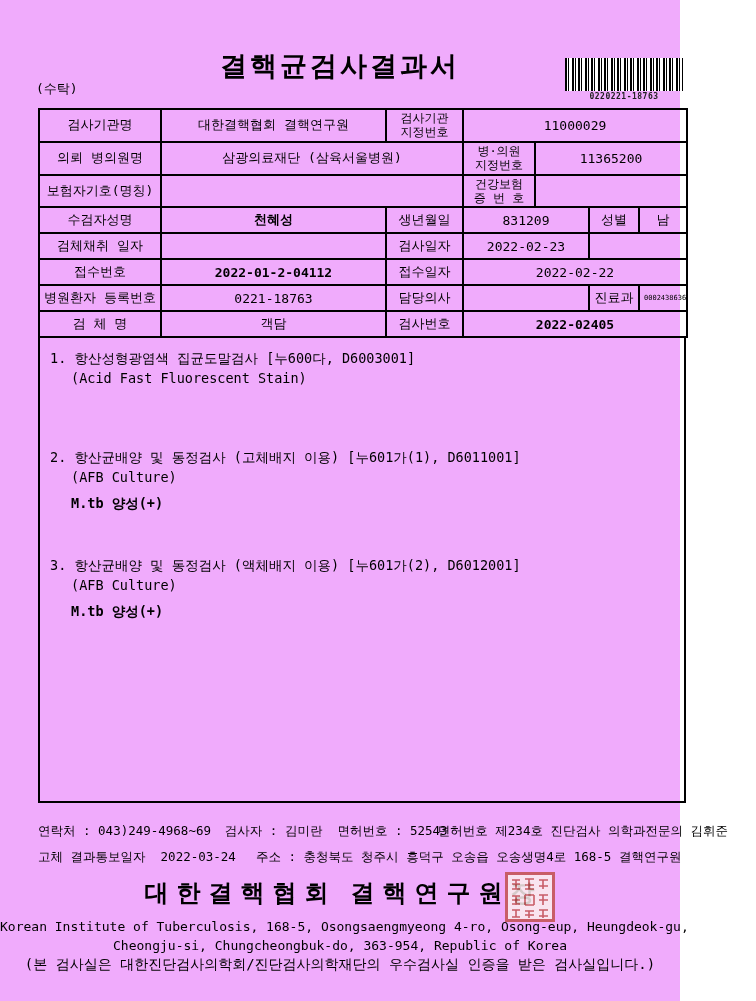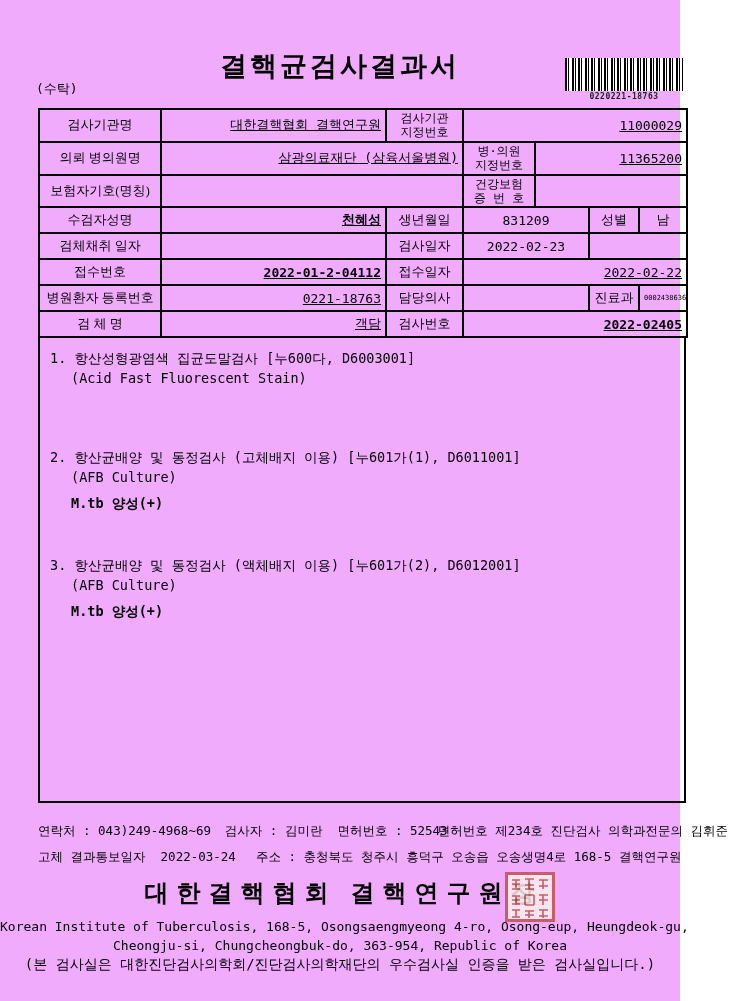--- a/index.html
+++ b/index.html
@@ -31,23 +31,23 @@
   .barcode-text { font-size:8px; letter-spacing:0.5px; color:#222; margin-top:1px; white-space:pre;font-weight:bold; }
 
   
   table.info {
     border-collapse:collapse; margin-left:38px; width:648px;
     table-layout:fixed; font-size:13px;
   }
   table.info td { border:2px solid #000; padding:1px 4px; overflow:hidden; }
   tr.tall td { height:32px; }
   tr.short td { height:26px; }
-  td.lbl { text-align:center; white-space:pre;font-family:Liberation Serif, serif; }
+  td.lbl { text-align:center; white-space:pre; }
   td.lbl2 { text-align:center; white-space:pre-line; font-size:12px; line-height:1.2; padding:1px 1px; }
-  td.val { text-align:right; padding-left:8px; white-space:pre;text-decoration:underline; }
+  td.val { text-align:center; padding-left:8px; white-space:pre; }
   td.val-c { text-align:center; white-space:pre; }
   td.bold { font-weight:bold; }
   td.tiny { font-size:7px; text-align:center; padding:0; letter-spacing:0; }
 
   
   .body-box {
     margin-left:38px; width:648px; height:465px;
     border:2px solid #000; border-top:0;
     font-size:13.5px; padding:12px 10px 0 10px;
   }

